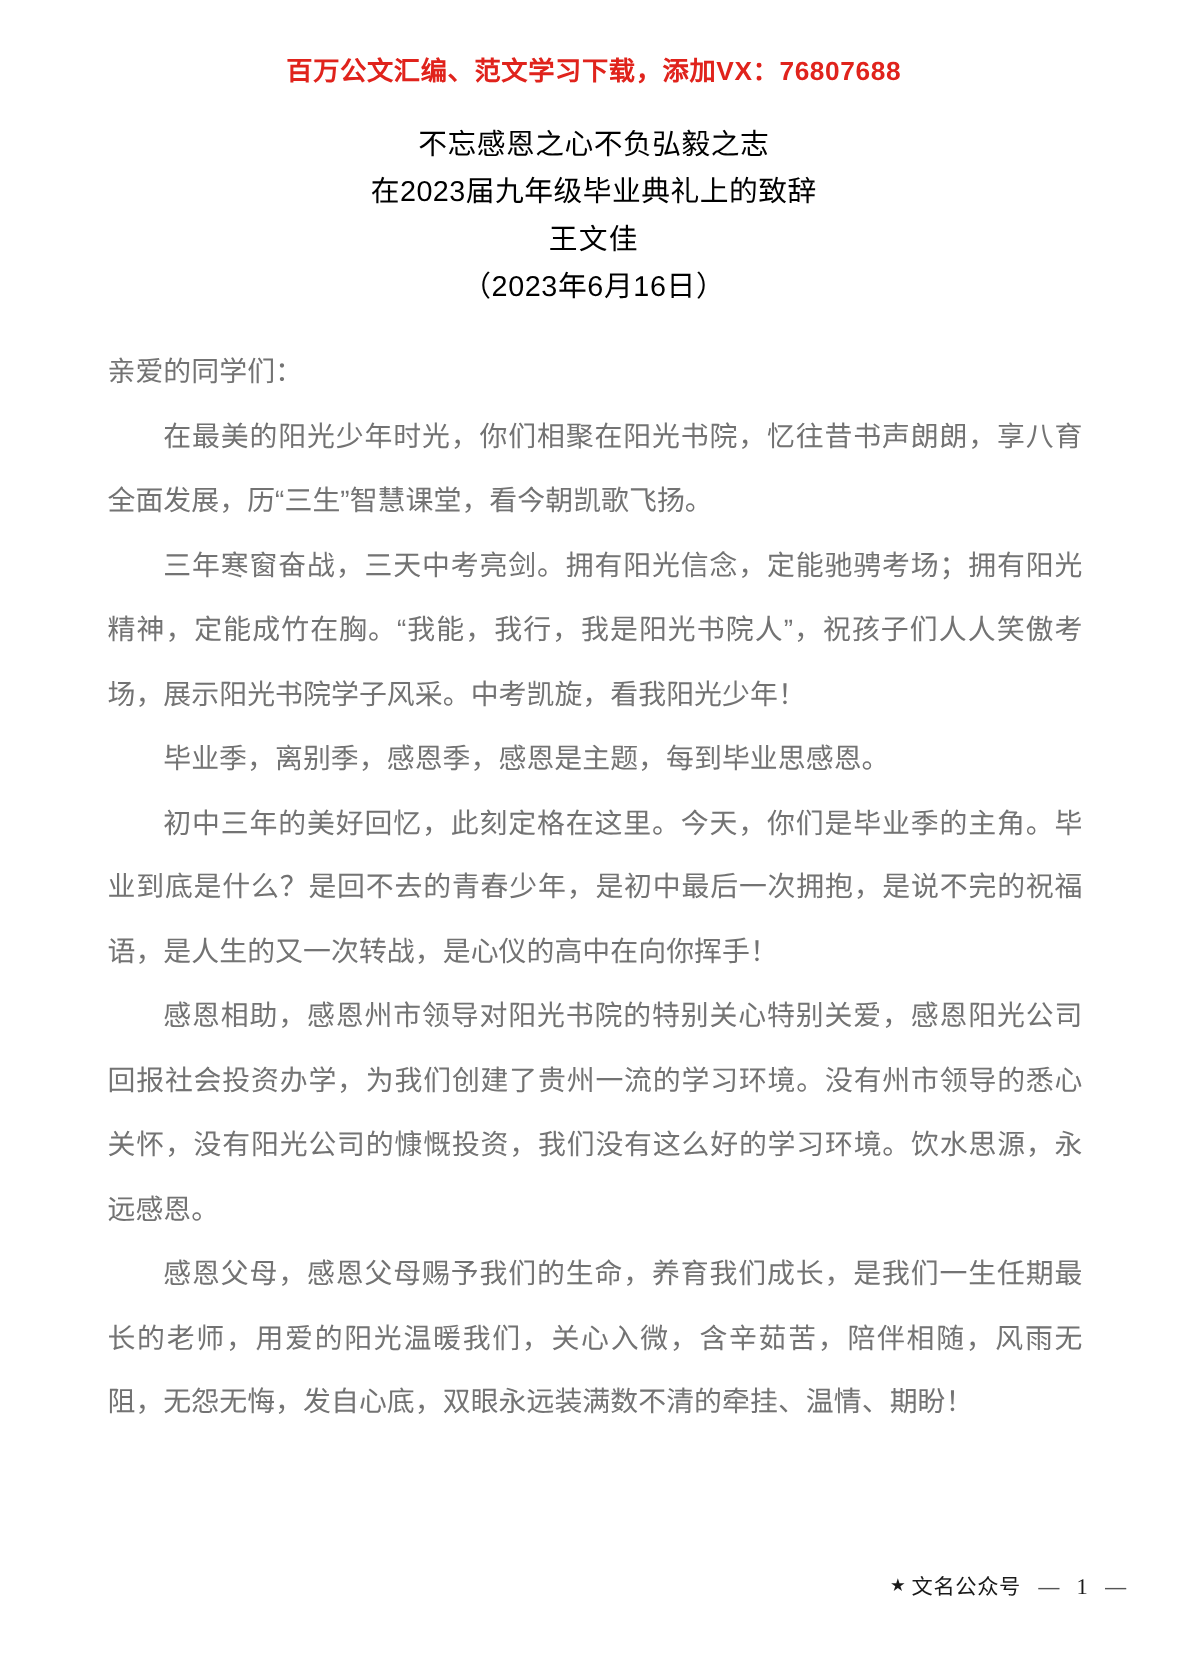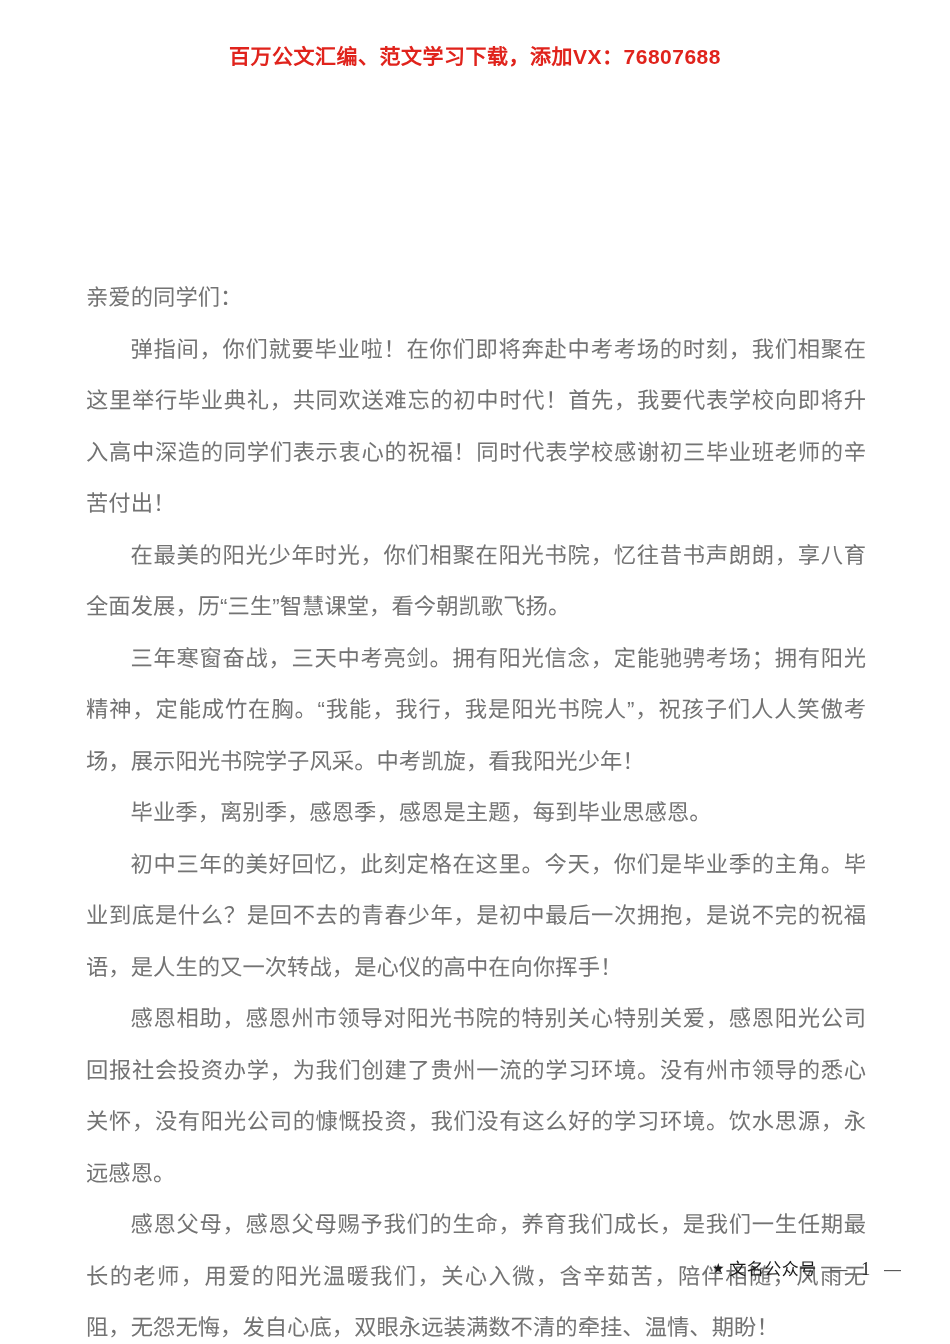--- a/index.html
+++ b/index.html
@@ -121,24 +121,29 @@
     font-size: 18px;
   }
 </style>
 </head>
 <body>
 
 <div class="page">
 
   <div class="promo-banner">百万公文汇编、范文学习下载，添加VX：76807688</div>
 
+  <div class="title-block">
+    <div class="title-line">不忘感恩之心不负弘毅之志</div>
+    <div class="title-line">在2023届九年级毕业典礼上的致辞</div>
+    <div class="title-line author">王文佳</div>
+    <div class="title-line date">（2023年6月16日）</div>
+  </div>
 
   <div class="doc-body">
     <p>亲爱的同学们：</p>
-    <p class="indent">弹指间，你们就要毕业啦！在你们即将奔赴中考考场的时刻，我们相聚在这里举行毕业典礼，共同欢送难忘的初中时代！首先，我要代表学校向即将升入高中深造的同学们表示衷心的祝福！同时代表学校感谢初三毕业班老师的辛苦付出！</p>
     <p class="indent">在最美的阳光少年时光，你们相聚在阳光书院，忆往昔书声朗朗，享八育全面发展，历“三生”智慧课堂，看今朝凯歌飞扬。</p>
     <p class="indent">三年寒窗奋战，三天中考亮剑。拥有阳光信念，定能驰骋考场；拥有阳光精神，定能成竹在胸。“我能，我行，我是阳光书院人”，祝孩子们人人笑傲考场，展示阳光书院学子风采。中考凯旋，看我阳光少年！</p>
     <p class="indent">毕业季，离别季，感恩季，感恩是主题，每到毕业思感恩。</p>
     <p class="indent">初中三年的美好回忆，此刻定格在这里。今天，你们是毕业季的主角。毕业到底是什么？是回不去的青春少年，是初中最后一次拥抱，是说不完的祝福语，是人生的又一次转战，是心仪的高中在向你挥手！</p>
     <p class="indent">感恩相助，感恩州市领导对阳光书院的特别关心特别关爱，感恩阳光公司回报社会投资办学，为我们创建了贵州一流的学习环境。没有州市领导的悉心关怀，没有阳光公司的慷慨投资，我们没有这么好的学习环境。饮水思源，永远感恩。</p>
     <p class="indent">感恩父母，感恩父母赐予我们的生命，养育我们成长，是我们一生任期最长的老师，用爱的阳光温暖我们，关心入微，含辛茹苦，陪伴相随，风雨无阻，无怨无悔，发自心底，双眼永远装满数不清的牵挂、温情、期盼！</p>
 
   </div>
 
   <div class="footer">

